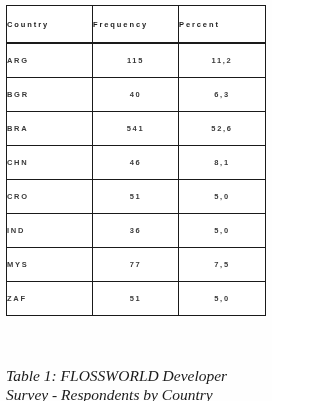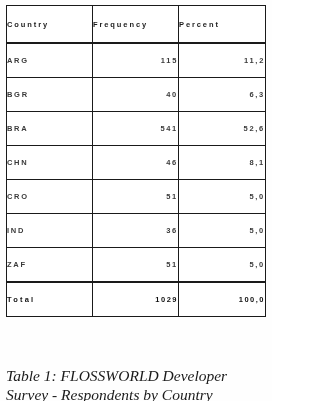--- a/index.html
+++ b/index.html
@@ -57,21 +57,21 @@
   }
   td.label {
     text-align: left;
     padding-left: 11px;
     font-weight: bold;
     color: #2b2b2b;
     letter-spacing: 2.2px;
     margin-top: 40px;
   }
   td.num {
-    text-align: right;
+    text-align: center;
     font-weight: bold;
     color: #4a4a4a;
     letter-spacing: 1.4px;
   }
   tr.total td {
     border-top-width: 2px;
     font-weight: bold;
     color: #111111;
   }
   tr.total td.label {
@@ -138,28 +138,28 @@
           <td class="label">CRO</td>
           <td class="num">51</td>
           <td class="num">5,0</td>
         </tr>
         <tr>
           <td class="label">IND</td>
           <td class="num">36</td>
           <td class="num">5,0</td>
         </tr>
         <tr>
+          <td class="label">MYS</td>
+          <td class="num">77</td>
+          <td class="num">7,5</td>
+        </tr>
+        <tr>
           <td class="label">ZAF</td>
           <td class="num">51</td>
           <td class="num">5,0</td>
-        </tr>
-        <tr class="total">
-          <td class="label">Total</td>
-          <td class="num">1029</td>
-          <td class="num">100,0</td>
         </tr>
       </tbody>
     </table>
   </div>
 
   <div class="caption">
     <div>Table 1: FLOSSWORLD Developer</div>
     <div>Survey - Respondents by Country</div>
   </div>
 

